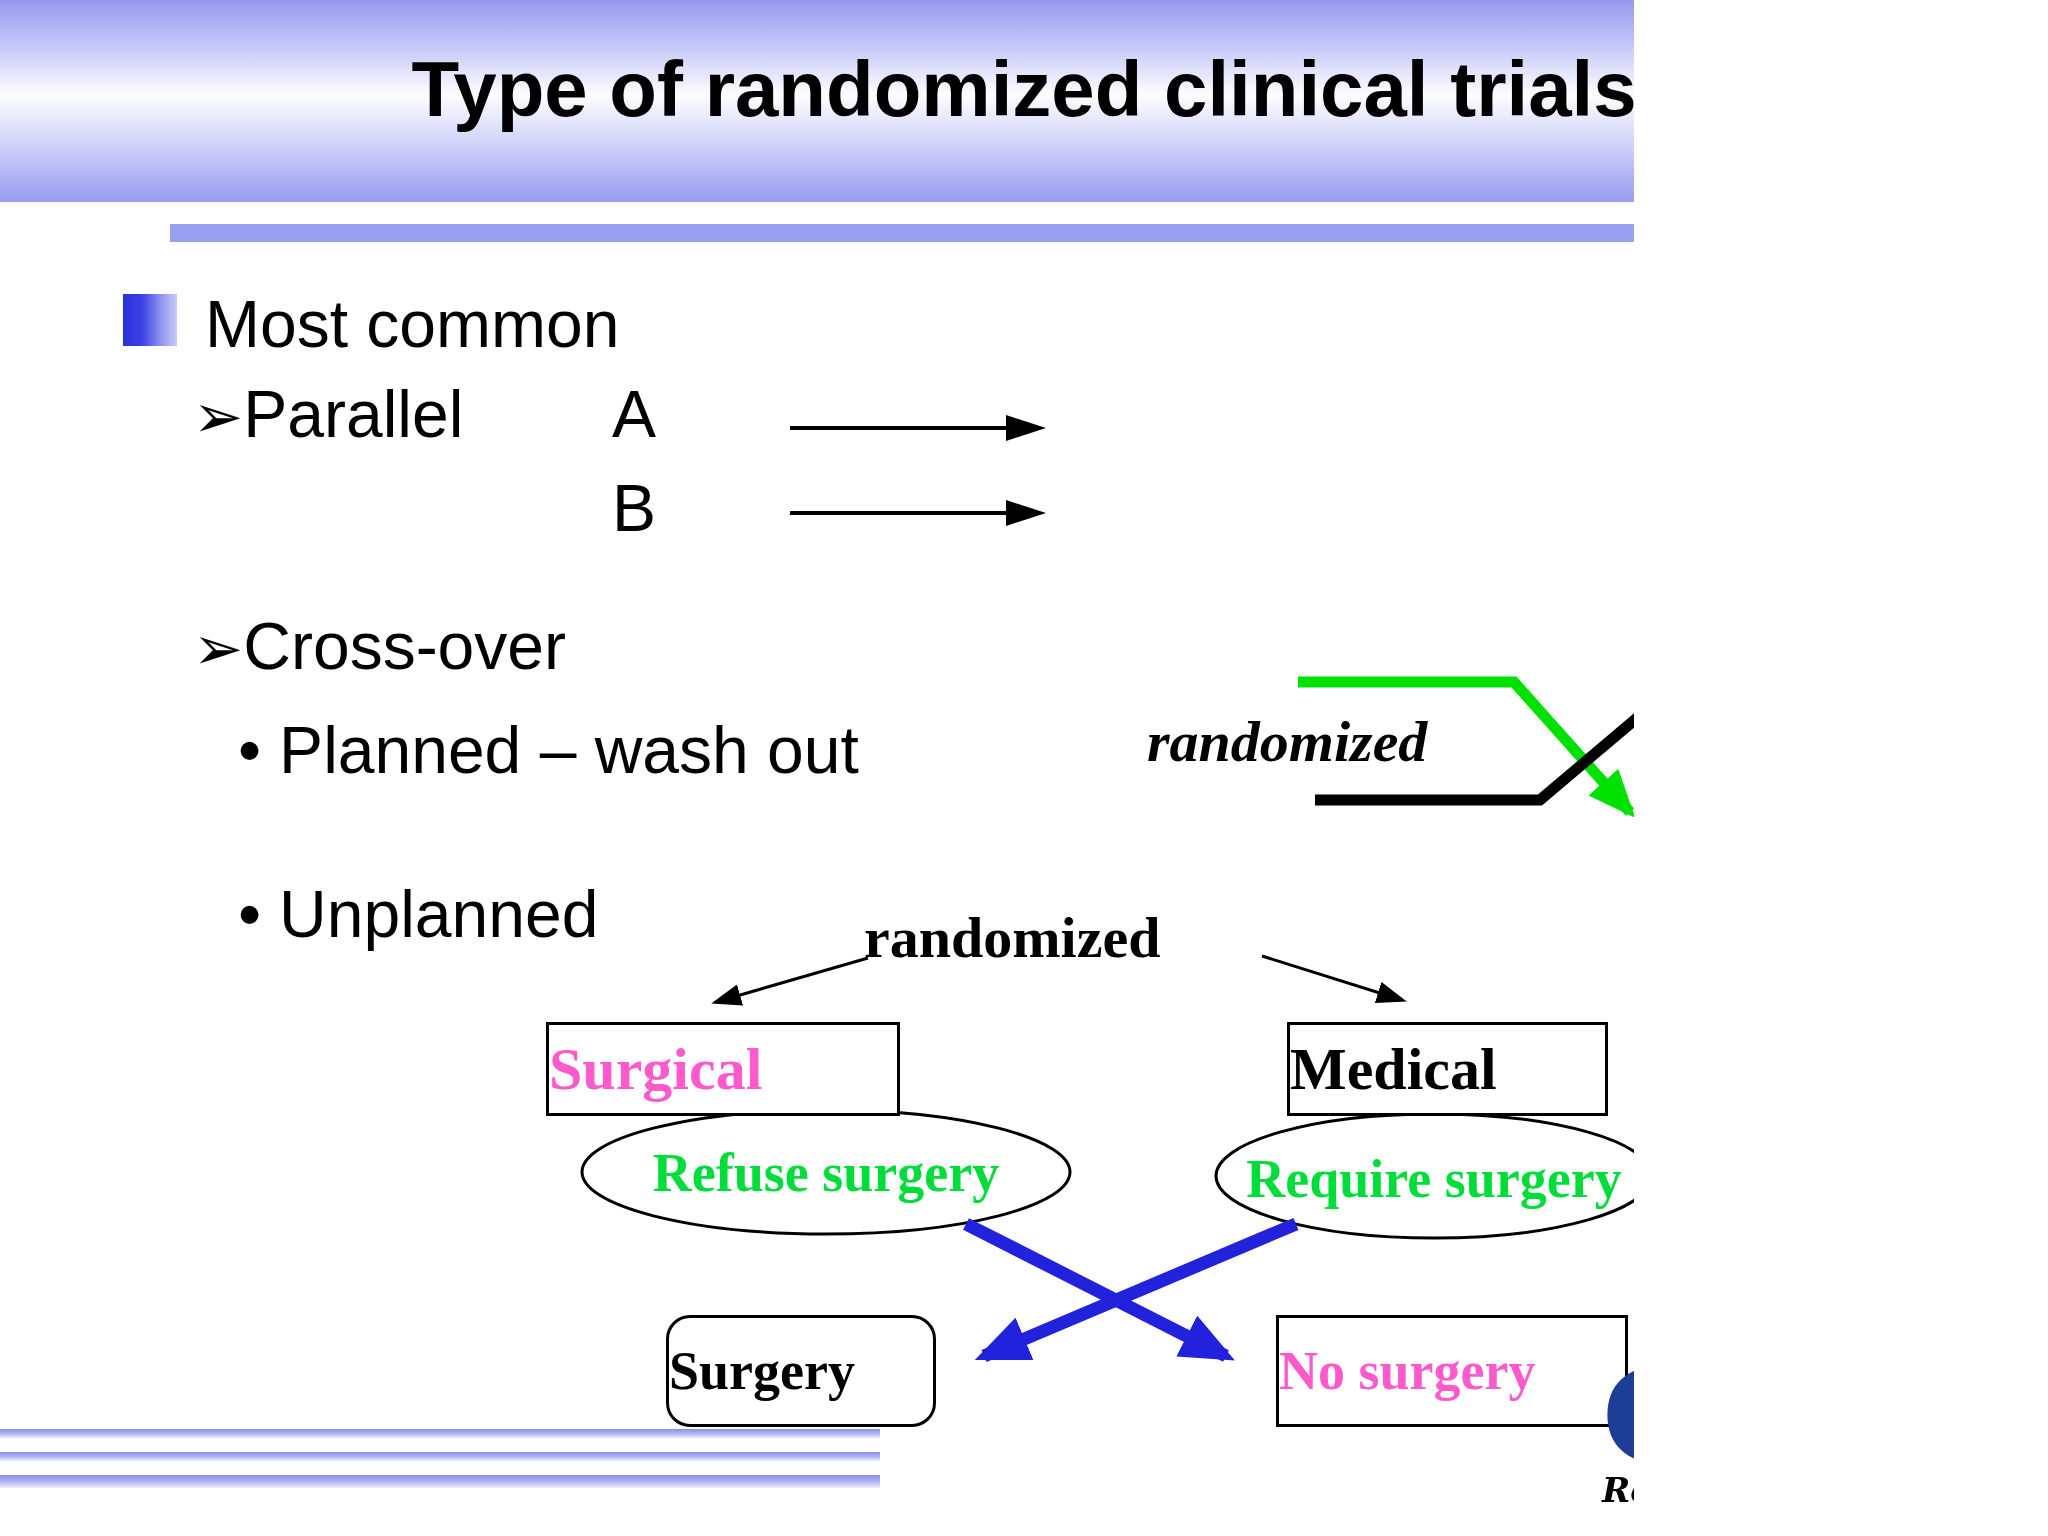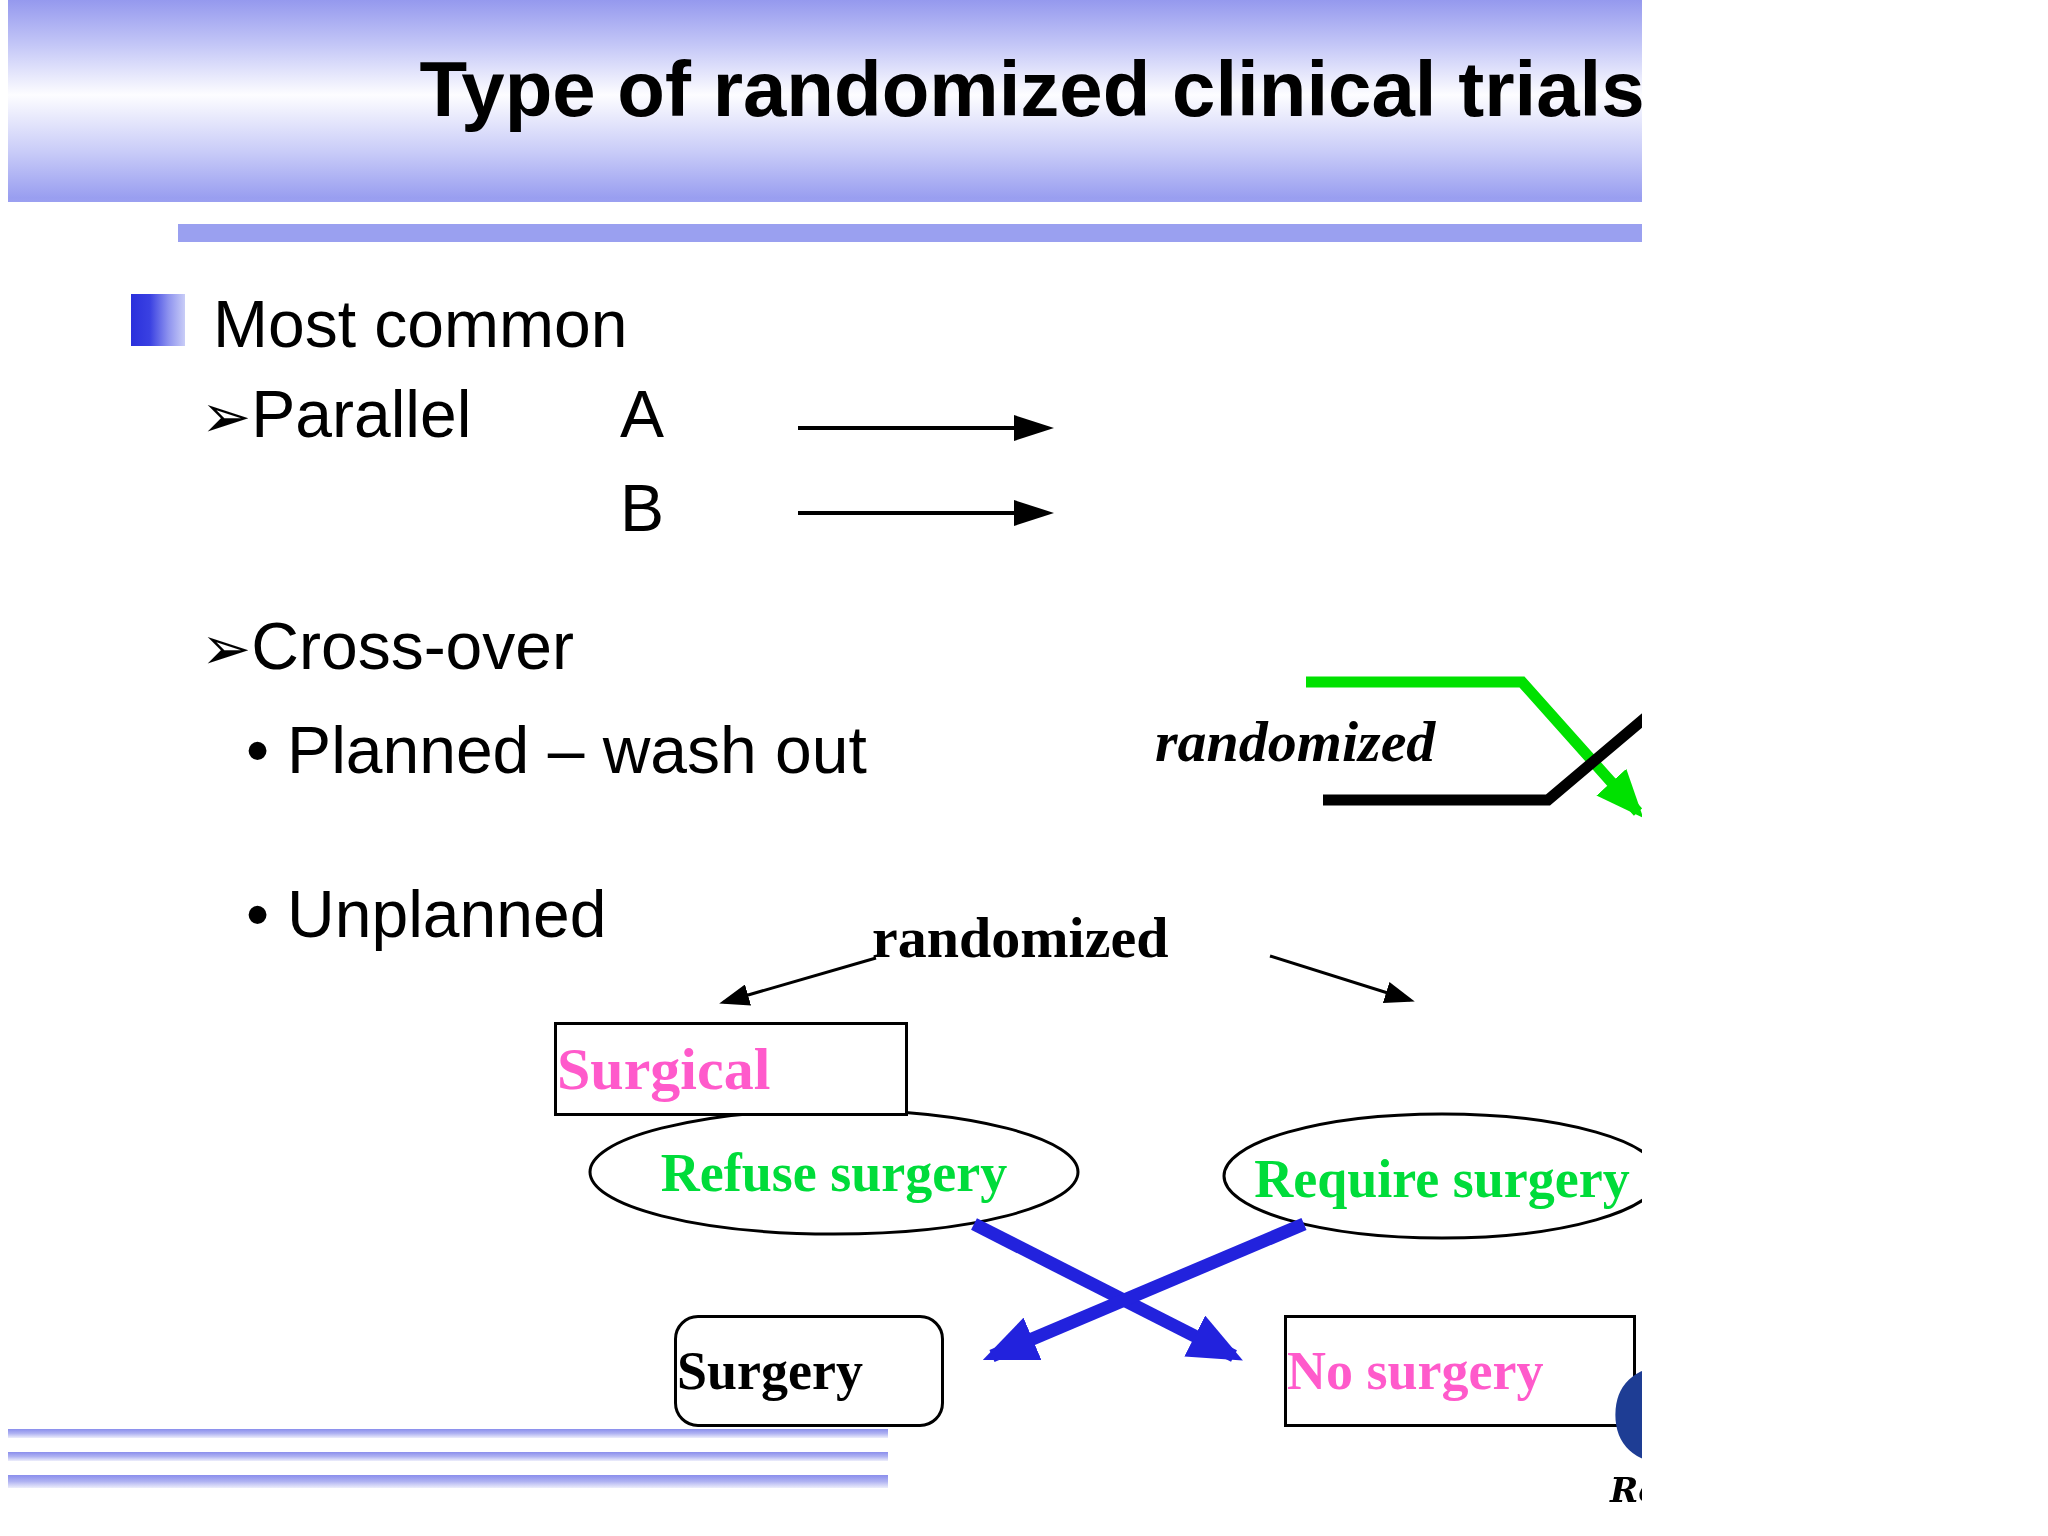--- a/index.html
+++ b/index.html
@@ -1,17 +1,17 @@
 <!DOCTYPE html>
 <html><head>
 <meta charset="utf-8">
 <style>
   html,body{margin:0;padding:0;background:#fff;}
   #slide{position:relative;width:1634px;height:1536px;background:#ffffff;overflow:hidden;
-         font-family:"Liberation Sans",sans-serif;color:#000;margin-left:8px;}
+         font-family:"Liberation Sans",sans-serif;color:#000;}
 
   
   .band{position:absolute;left:0;top:0;width:2048px;height:202px;
         background:linear-gradient(180deg,#9599EE 0%,#C3C6F7 22%,#FDFDFF 47%,#C9CCF8 75%,#999EF0 98%,#9BA0F1 100%);}
   .title{position:absolute;left:0;top:44px;width:2048px;text-align:center;
          font-size:78px;font-weight:bold;letter-spacing:0px;}
 
   .bar2{position:absolute;left:170px;top:224px;width:1878px;height:18px;background:#9AA0F0;}
 
   .bullet-sq{position:absolute;left:123px;top:294px;width:54px;height:52px;
@@ -111,20 +111,23 @@
     <span class="dot">•</span><span>Unplanned</span>
   </div>
 
   <div class="serif-label" style="left:1147px;top:712px;font-size:58px;font-style:italic;">randomized</div>
 
   <div class="serif-label" style="left:864px;top:908px;font-size:58px;">randomized</div>
 
   <div class="box" style="left:546px;top:1022px;width:348px;height:88px;font-size:60px;color:#FF5ACB;">
     <span>Surgical</span>
   </div>
+  <div class="box" style="left:1287px;top:1022px;width:315px;height:88px;font-size:60px;color:#000;">
+    <span>Medical</span>
+  </div>
   <div class="box" style="left:666px;top:1315px;width:264px;height:106px;font-size:54px;color:#000;border-radius:24px;">
     <span>Surgery</span>
   </div>
   <div class="box" style="left:1276px;top:1315px;width:346px;height:106px;font-size:54px;color:#FF5ACB;">
     <span>No surgery</span>
   </div>
 
   <div class="ellipse-label" style="left:582px;top:1142px;width:488px;font-size:54px;color:#00DC3A;">Refuse surgery</div>
   <div class="ellipse-label" style="left:1216px;top:1148px;width:436px;font-size:54px;color:#00DC3A;">Require surgery</div>
 

